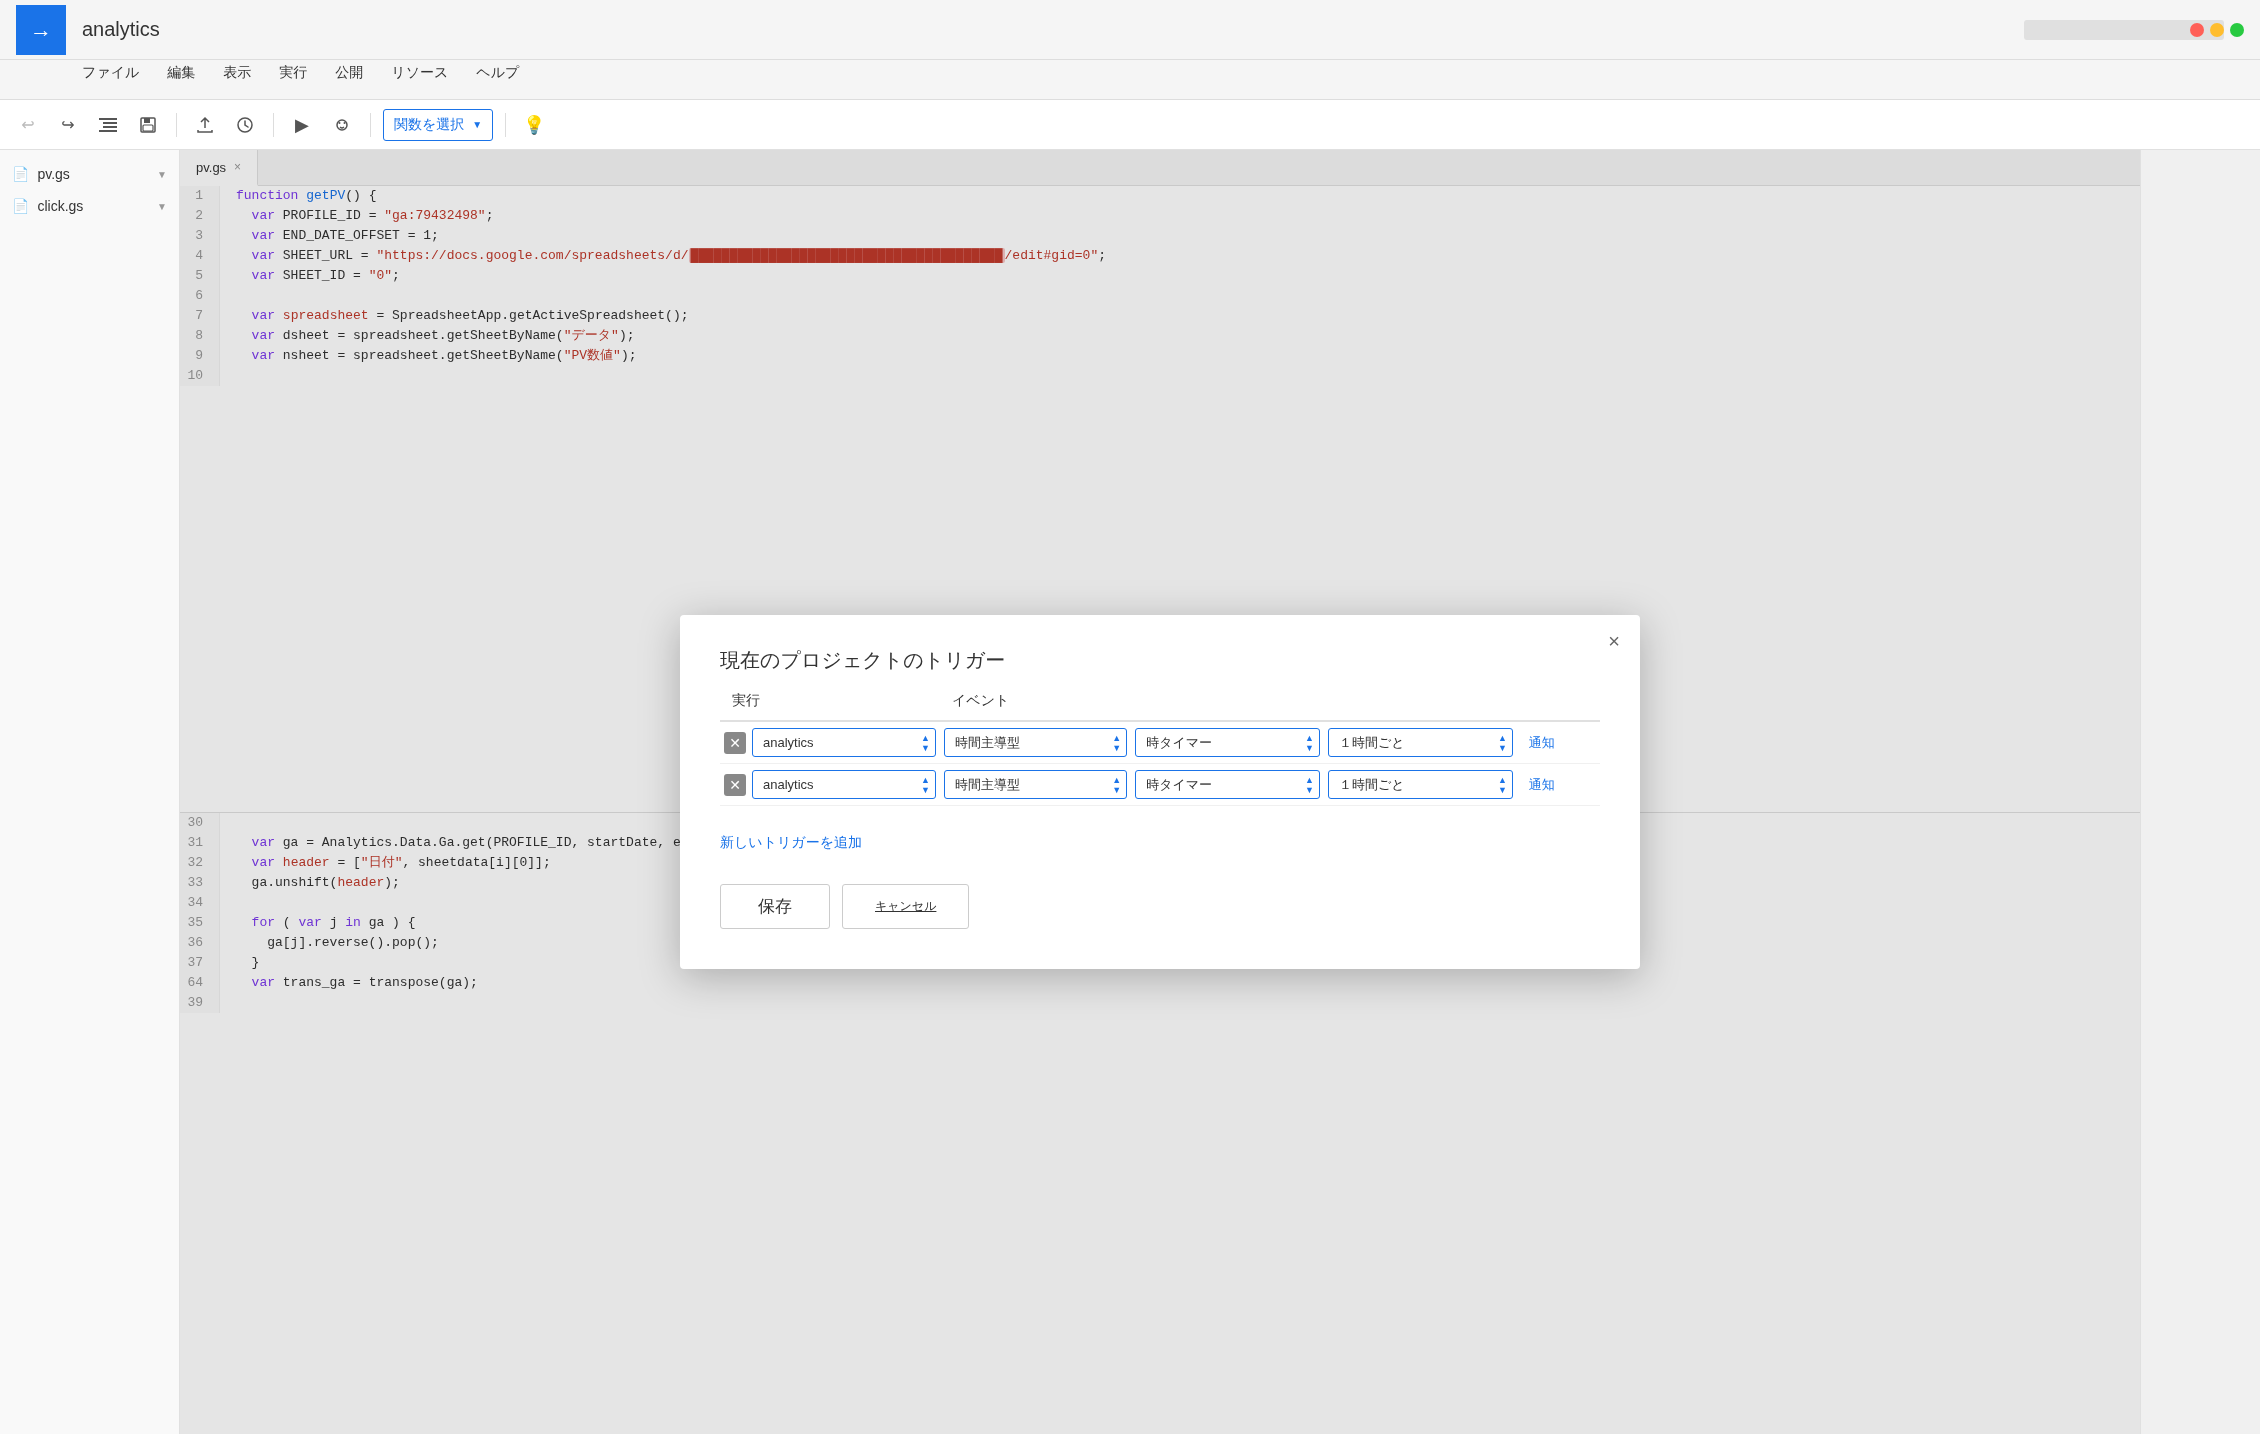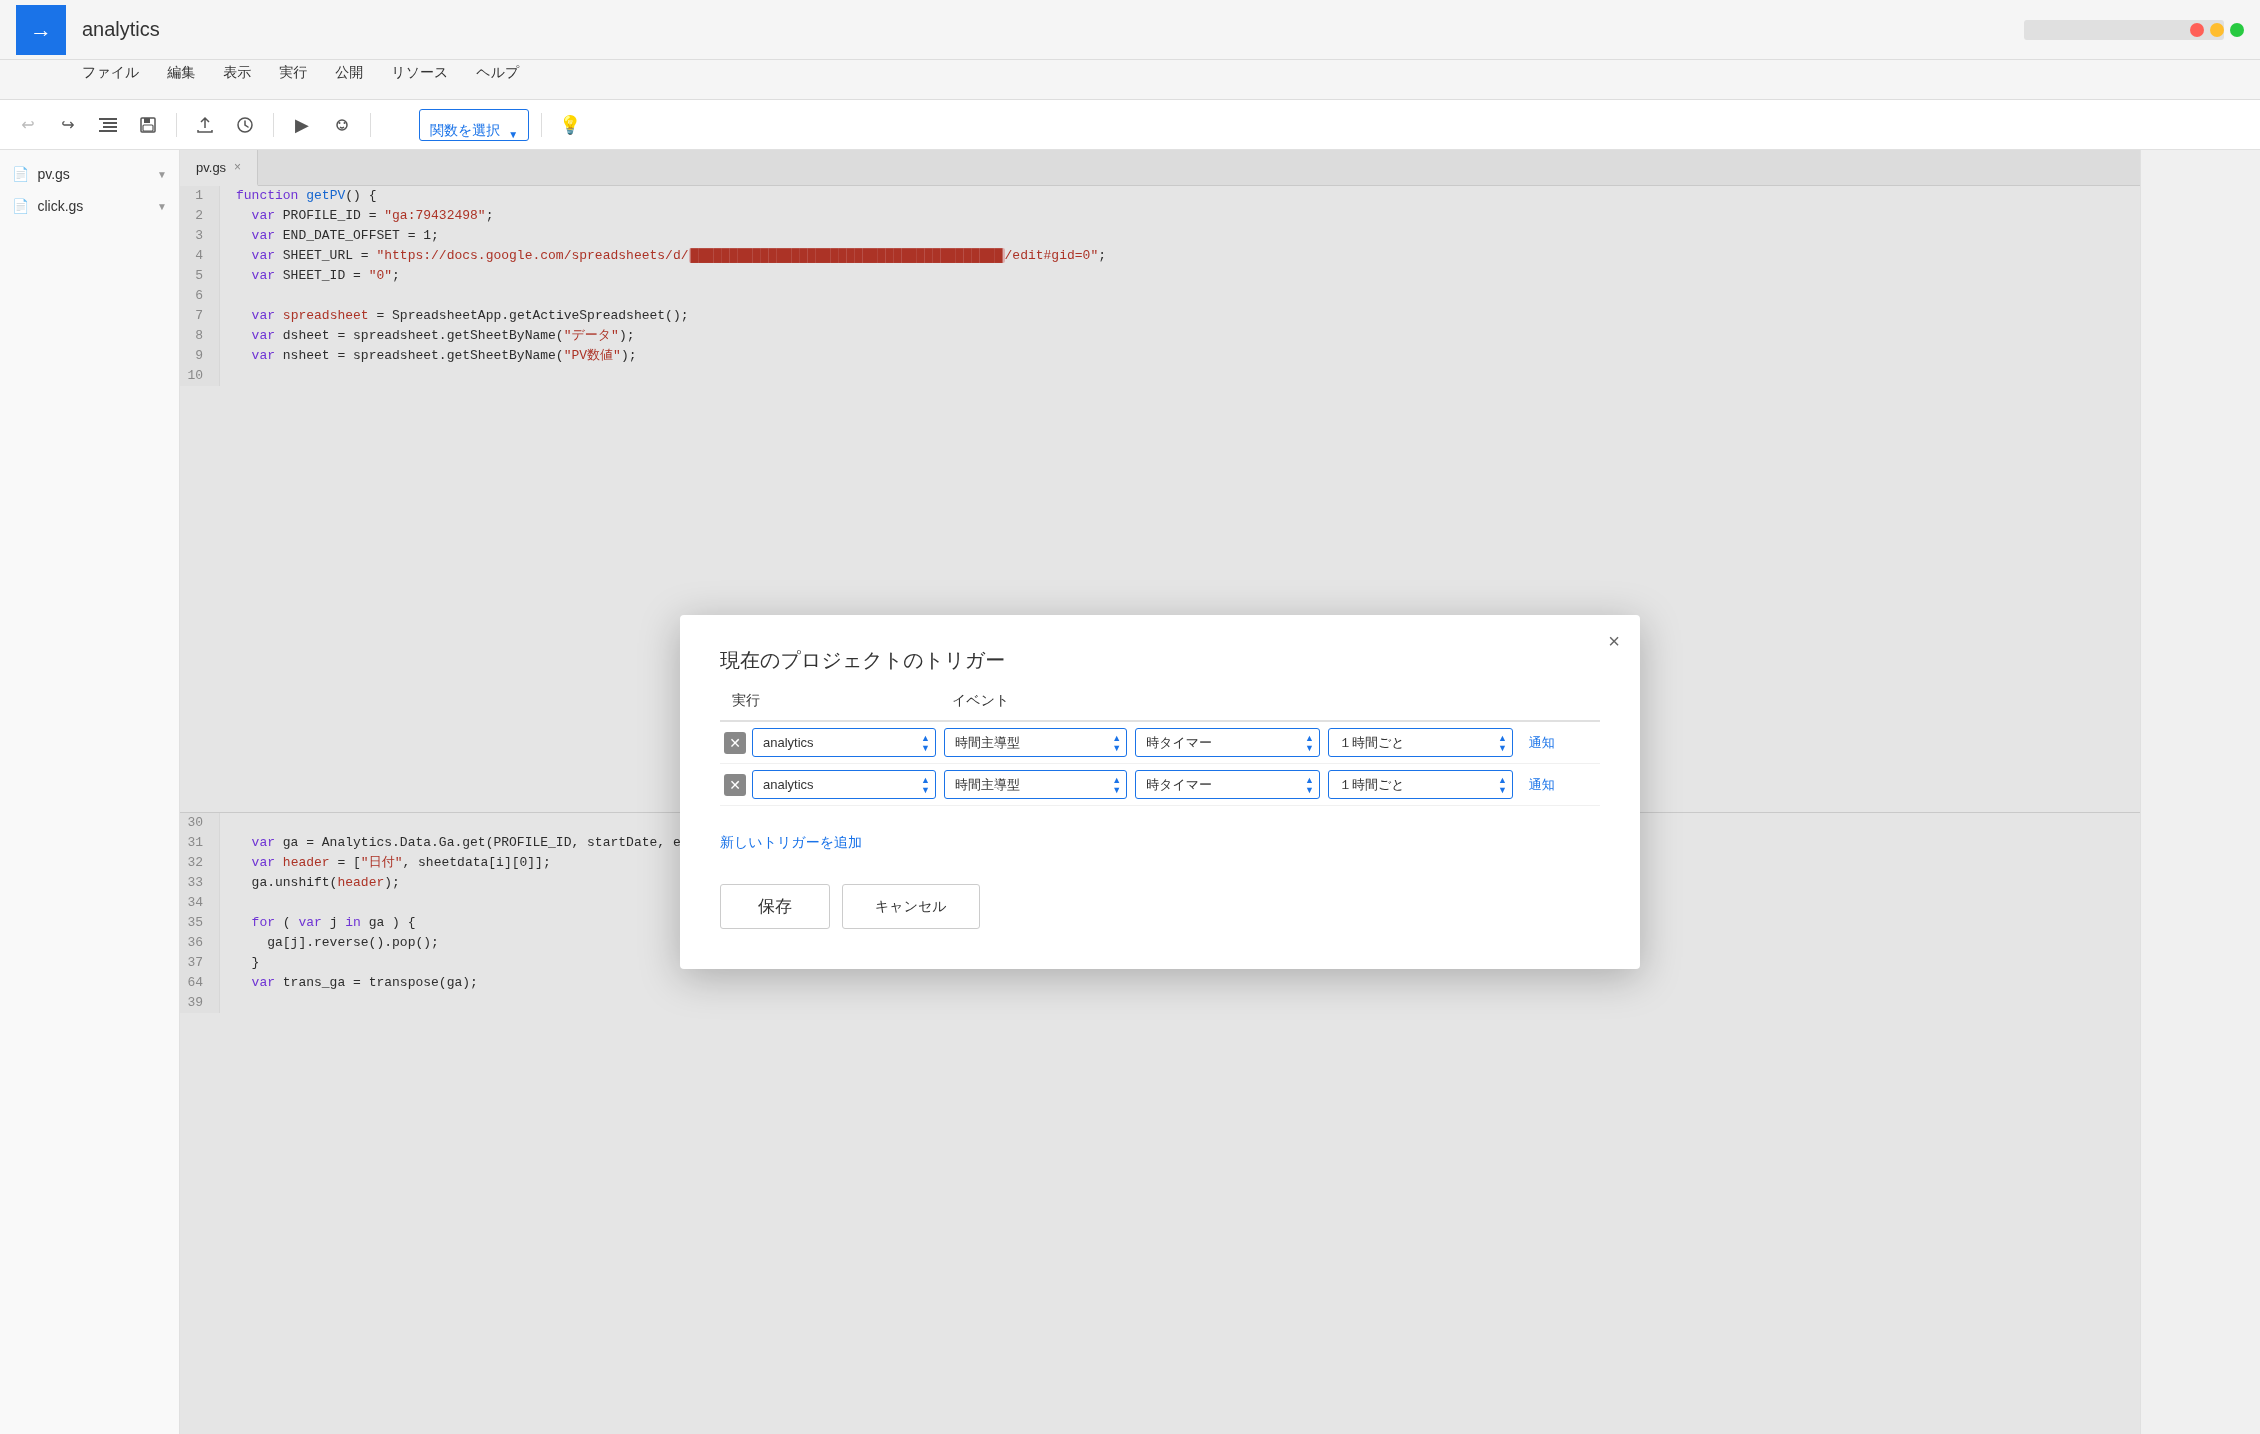--- a/index.html
+++ b/index.html
@@ -115,29 +115,28 @@
     .toolbar-btn.disabled { color: #bbb; cursor: default; }
     .toolbar-separator {
       width: 1px;
       height: 24px;
       background: #ddd;
       margin: 0 4px;
     }
     .toolbar-dropdown {
       height: 32px;
       display: flex;
-      align-items: flex-end;
+      align-items: center;
       border: 1px solid #1a73e8;
       border-radius: 3px;
       padding: 0 10px;
       color: #1a73e8;
       cursor: pointer;
       gap: 8px;
       font-size: 14px;
-      margin-left: 36px;
     }
     .toolbar-dropdown .arrow {
       font-size: 10px;
     }
 
     
     .main-layout {
       display: flex;
       height: calc(100% - 150px);
     }
@@ -378,23 +377,24 @@
       border-radius: 3px;
       font-size: 17px;
       cursor: pointer;
       color: #333;
     }
     .btn-cancel {
       padding: 10px 32px;
       background: #fff;
       border: 1px solid #ccc;
       border-radius: 3px;
-      font-size: 14px;
-      cursor: pointer;
-      color: #333;
+      font-size: 12px;
+      cursor: pointer;
+      color: #333;
+      text-decoration: underline;
     }
 
     .col-jikko { width: 220px; }
 
     
     .blurred-right {
       width: 120px;
       background: #f0f0f0;
       border-left: 1px solid #e0e0e0;
     }

